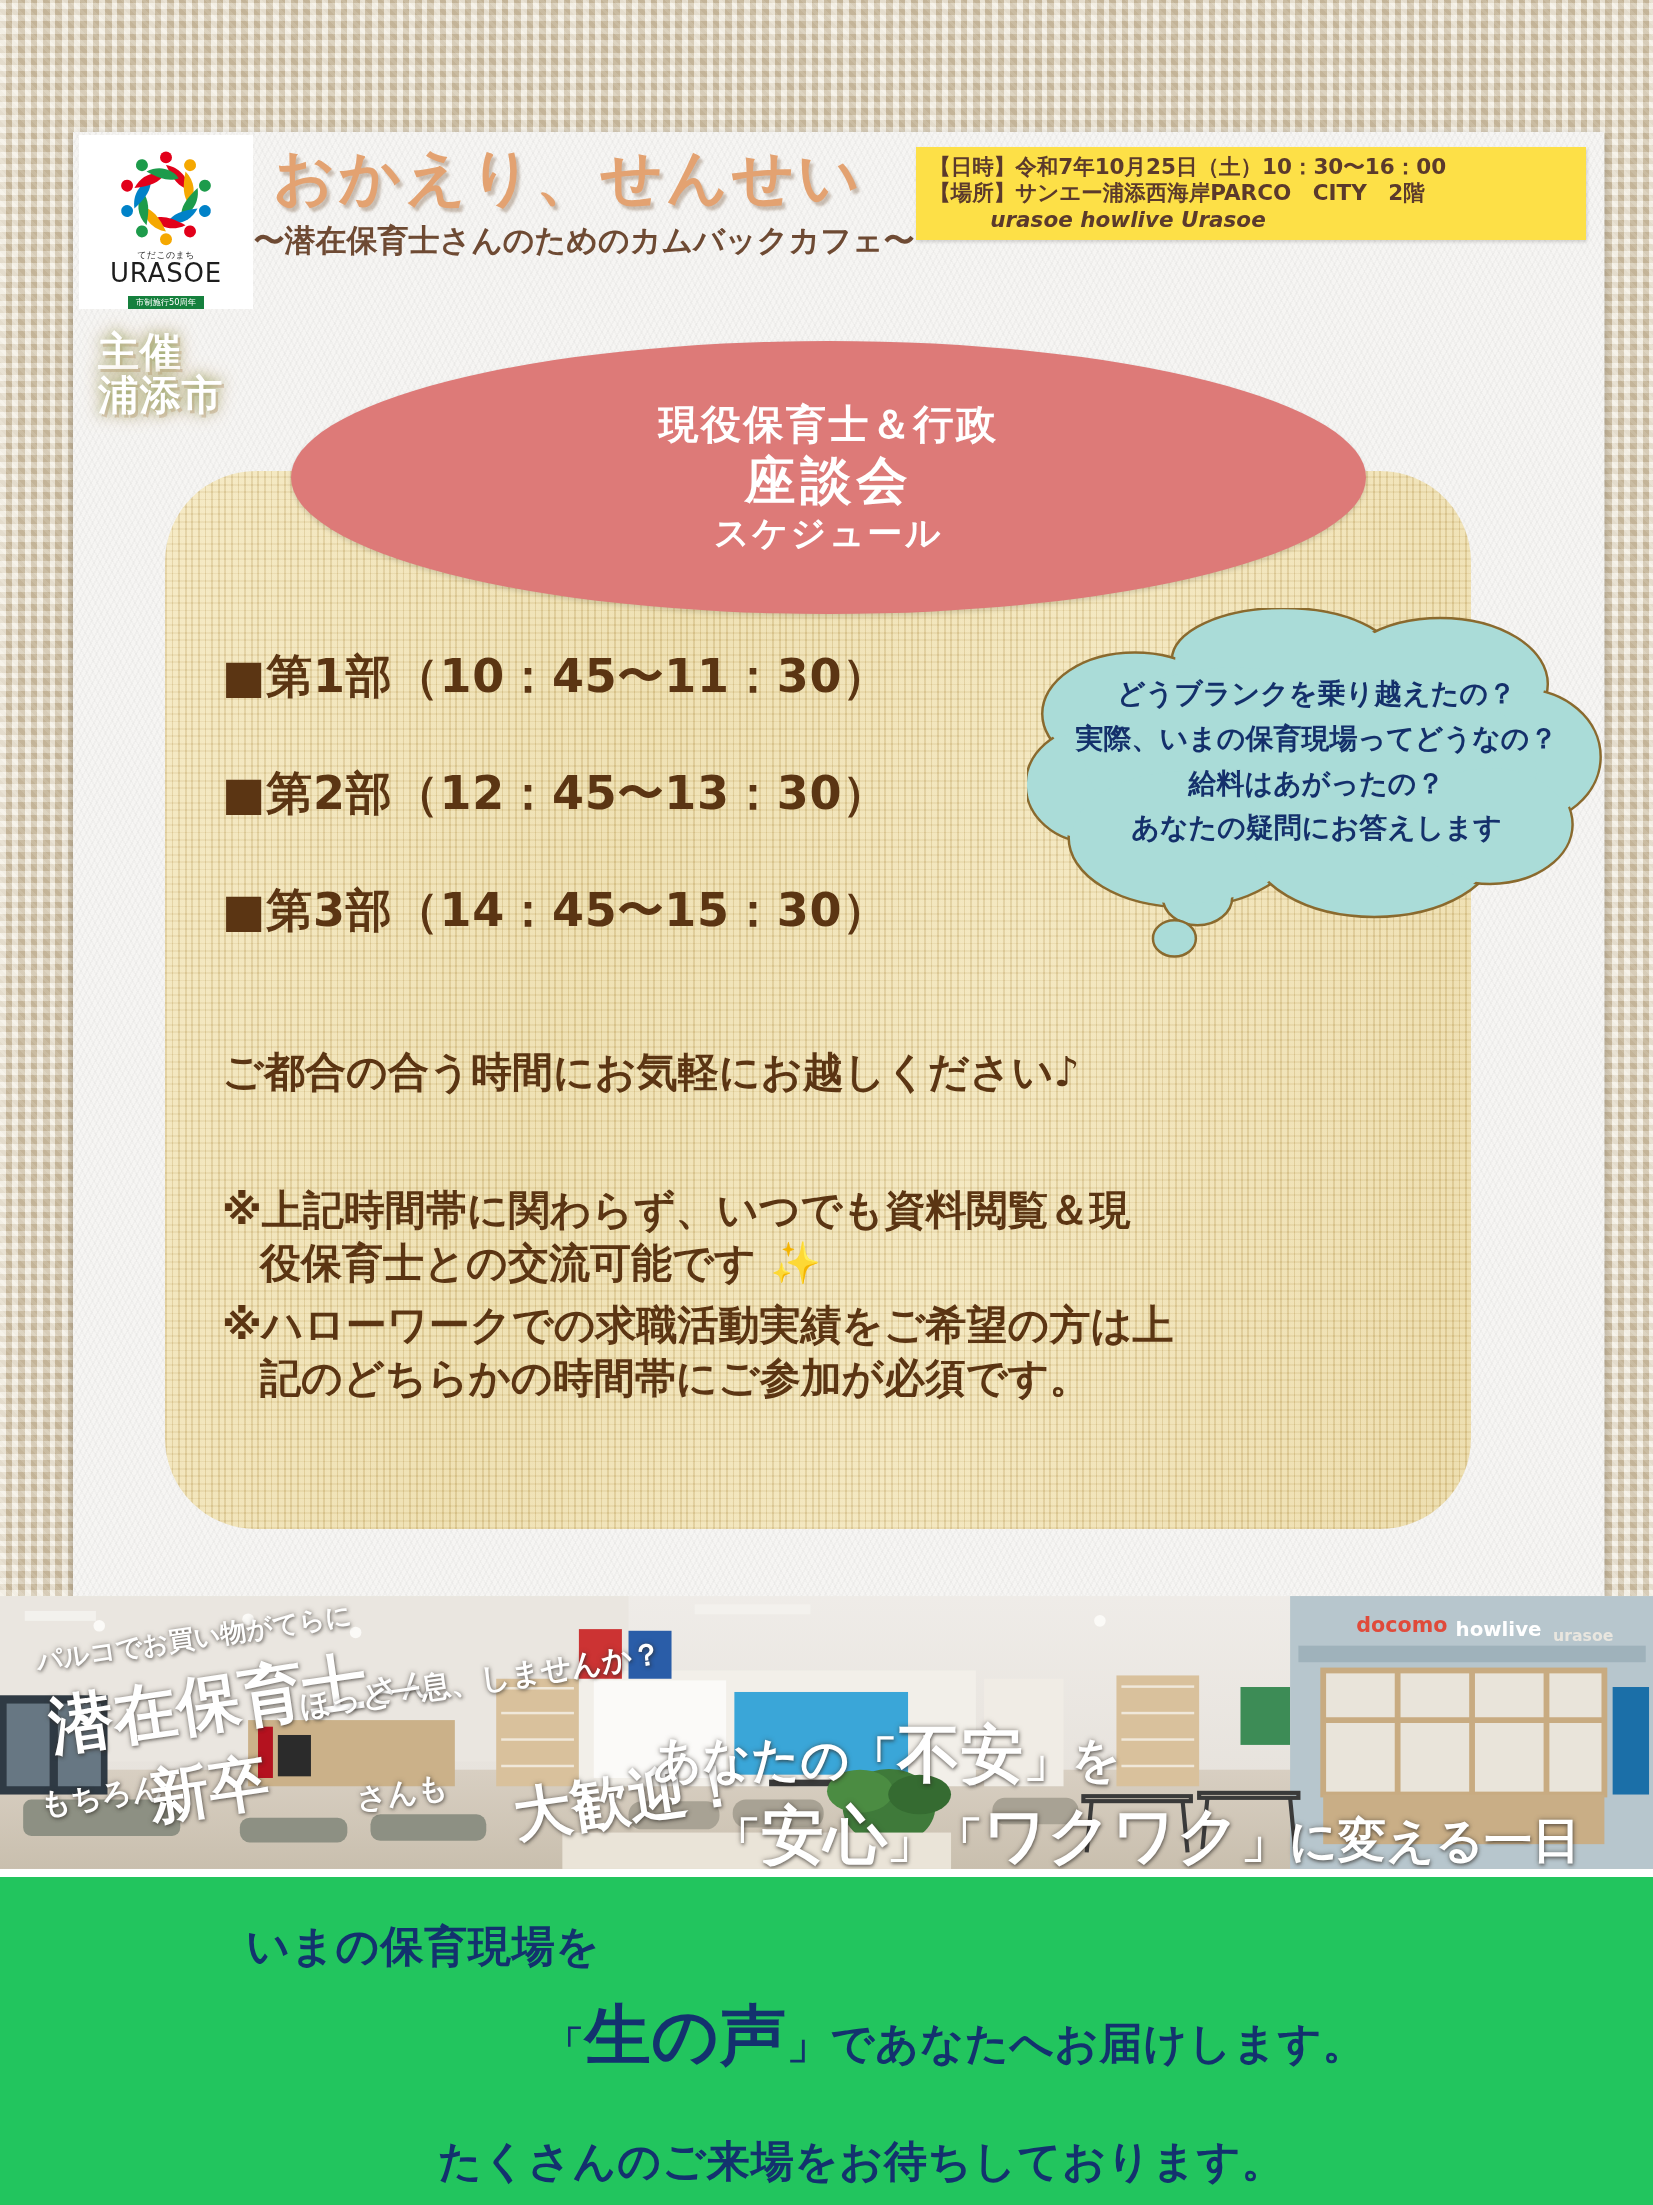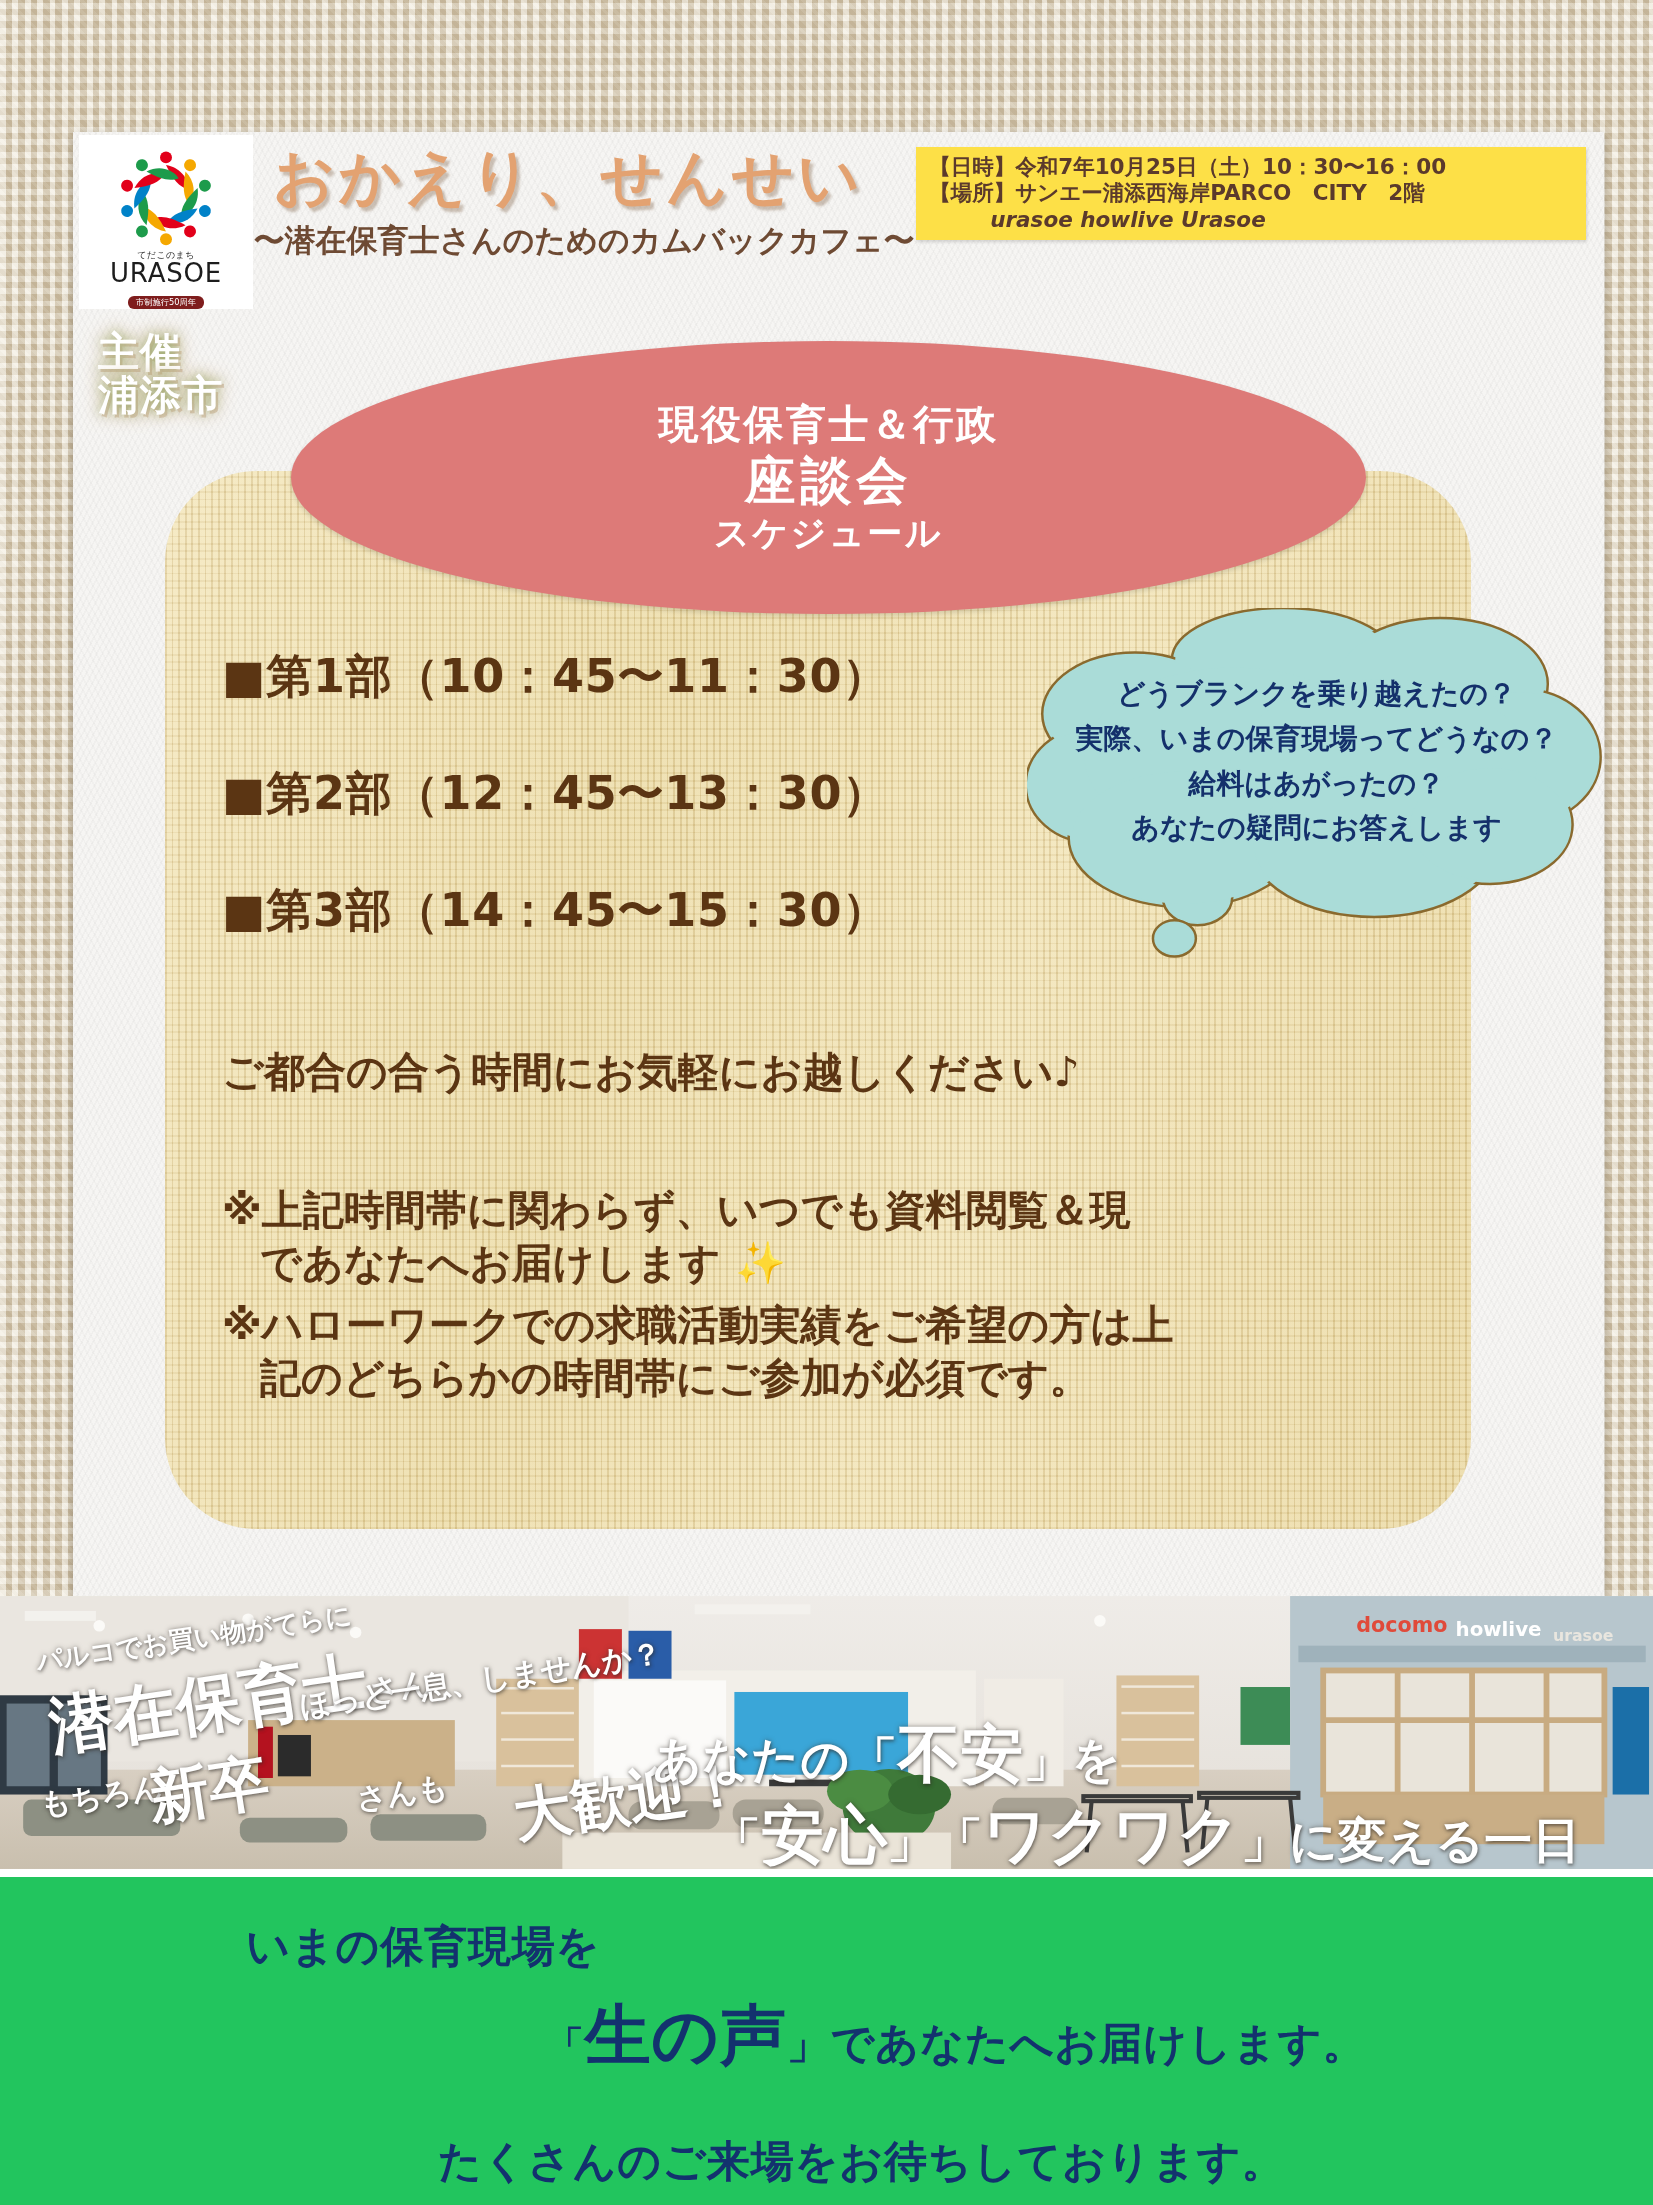--- a/index.html
+++ b/index.html
@@ -36,23 +36,23 @@
   
   .logo-box {
     position:absolute; left:79px; top:135px; width:174px; height:174px;
     background:#ffffff; display:flex; flex-direction:column;
     align-items:center; justify-content:flex-start; padding-top:8.3px;
   }
   .logo-mark { width:116px; height:116px; display:block; }
   .logo-subtitle { font-size:9px; color:#2a2a2a; letter-spacing:0.4px; margin-top:-3.3px; line-height:1; }
   .logo-word { font-size:26px; letter-spacing:0.8px; color:#1d1d1d; line-height:1; font-weight:400; margin-top:0.8px;}
   .logo-anniv {
-    margin-top:10px; font-size:8.3px; color:#ffffff; background:#7f1d1d;
+    margin-top:10px; font-size:8.3px; color:#ffffff; background:#15803d;
     padding:0.8px 8.3px; letter-spacing:0px; white-space:nowrap;
-    border-radius:6px;
+    border-radius:0;
   }
 
   .main-title {
     position:absolute; left:273px; top:146px; width:612px;
     font-size:61px; font-weight:bold; color:#e3a271; line-height:1;
     letter-spacing:3.3px;
     text-shadow:3.3px 4.1px 2.5px rgba(120,90,60,.35);
   }
   .sub-title {
     position:absolute; left:245px; top:225px; width:678px;
@@ -284,21 +284,21 @@
       <div>給料はあがったの？</div>
       <div>あなたの疑問にお答えします</div>
     </div>
   </div>
 
   <div class="free-line">ご都合の合う時間にお気軽にお越しください♪</div>
 
   <div class="notes">
     <div class="note">
       <span>※上記時間帯に関わらず、いつでも資料閲覧＆現</span>
-      <span class="hang">であなたへお届けします ✨</span>
+      <span class="hang">役保育士との交流可能です ✨</span>
     </div>
     <div class="note">
       <span>※ハローワークでの求職活動実績をご希望の方は上</span>
       <span class="hang">記のどちらかの時間帯にご参加が必須です。</span>
     </div>
   </div>
 
   <div class="photo-band">
     <svg class="photo-svg" width="1654" height="273" viewBox="0 0 2000 330">
       <defs>

